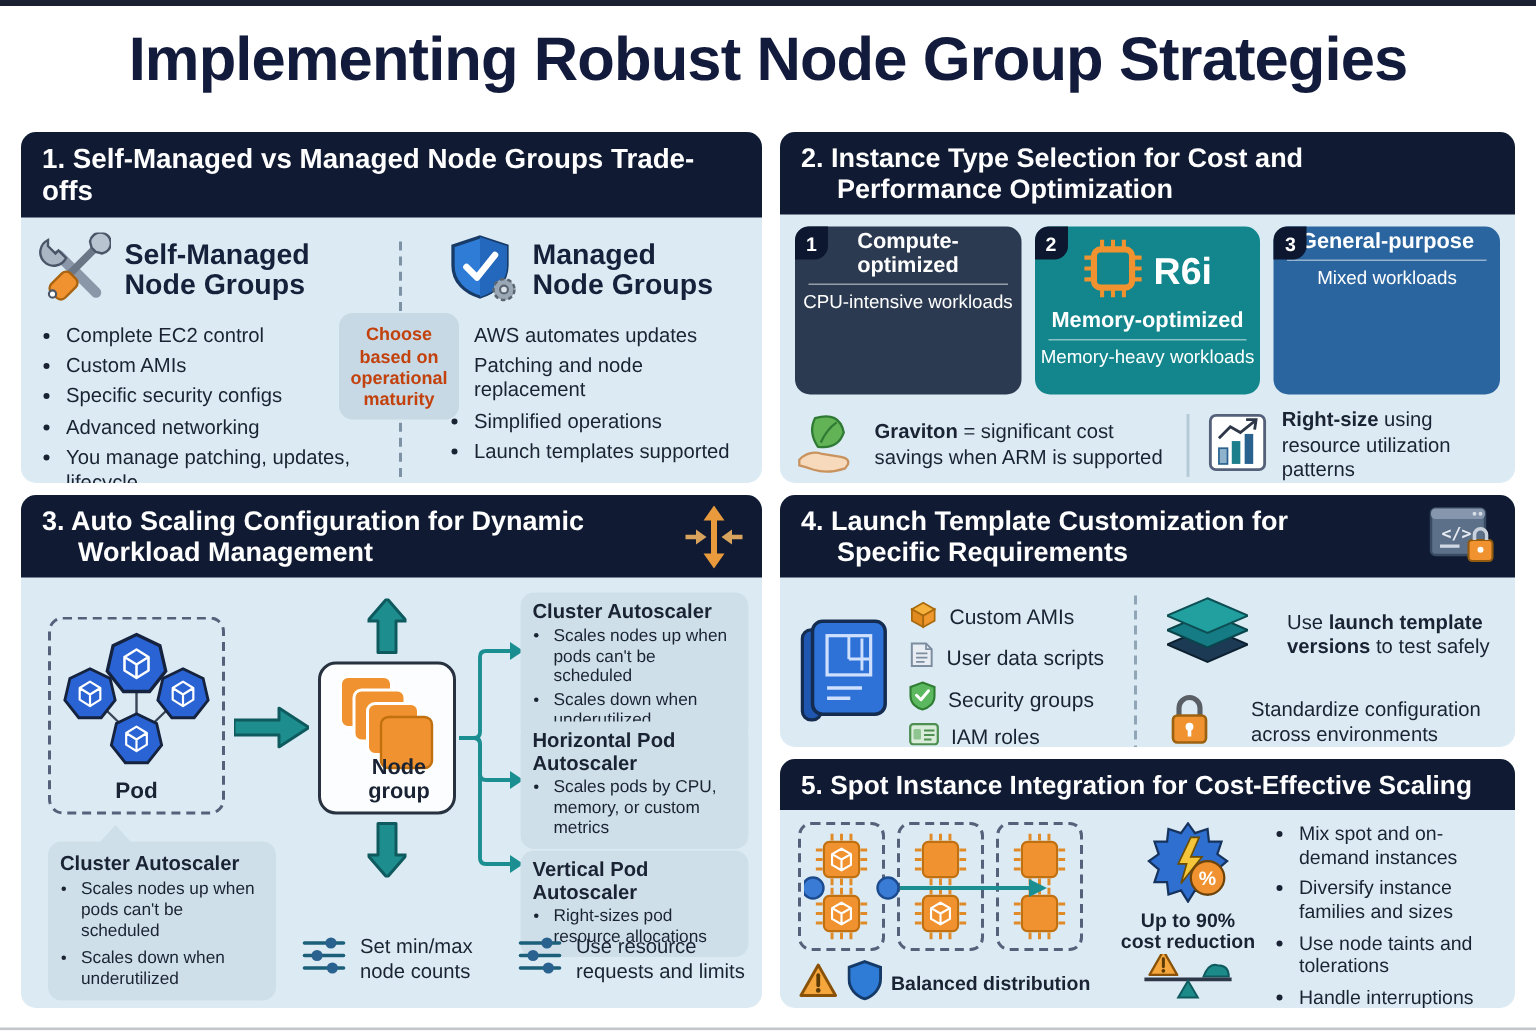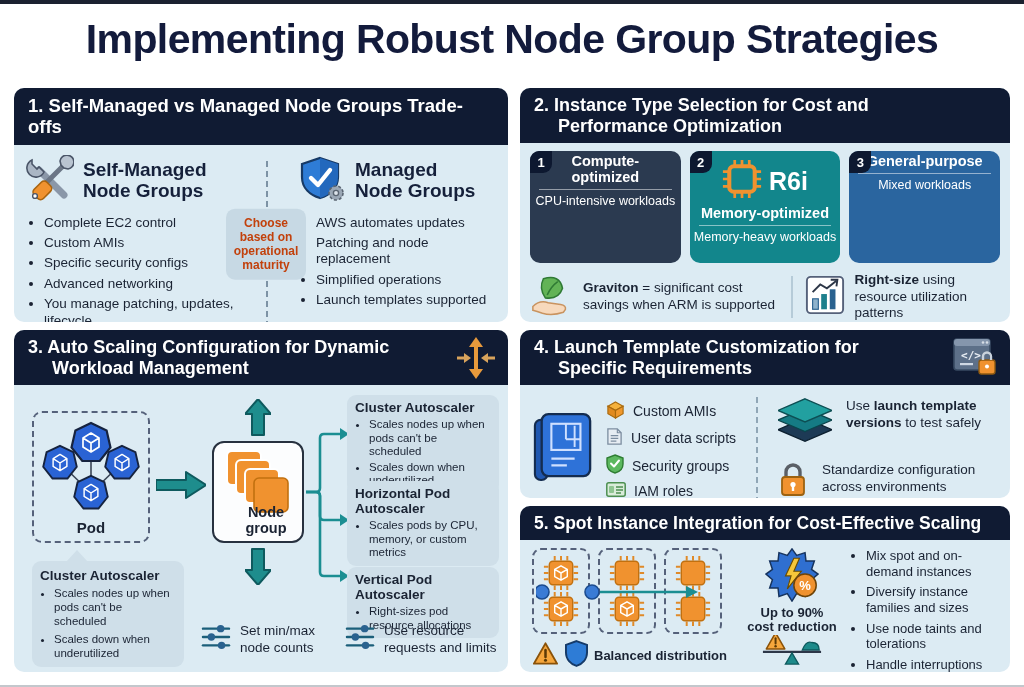--- a/index.html
+++ b/index.html
@@ -91,21 +91,21 @@
   .foot { position:absolute; display:flex; gap:8px; align-items:center; font-size:13.5px; line-height:1.2; }
   #foot1 { left:186px; top:238px; width:136px; }
   #foot2 { left:330px; top:238px; width:160px; }
 
   
   .p4-body { display:flex; align-items:center; padding:10px 12px; gap:12px; }
   .p4-list { list-style:none; }
   .p4-list li { display:flex; align-items:center; gap:8px; font-size:14px; margin:5px 0; }
   .p4-div { border-left:2px dashed #90a6b6; align-self:stretch; margin:2px 8px; }
   .p4-right { flex:1; display:flex; flex-direction:column; gap:13px; }
-  .p4-note { display:flex; gap:14px; font-size:13.5px; line-height:1.25; }
+  .p4-note { display:flex; align-items:center; gap:26px; font-size:13.5px; line-height:1.25; }
 
   
   .p5-body { display:flex; padding:8px 10px 4px 12px; gap:8px; }
   .p5-left { width:202px; position:relative; }
   .spotboxes { display:flex; gap:8px; }
   .spotbox { width:58px; height:86px; border:2px dashed #55617a; border-radius:9px;
              display:flex; flex-direction:column; align-items:center; justify-content:space-between; padding:5px 0; }
   .spot-arrow { position:absolute; left:4px; top:0; pointer-events:none; }
   .p5-balanced { display:flex; align-items:center; gap:6px; margin-top:6px; font-weight:700; font-size:13px; }
   .p5-mid { width:100px; text-align:center; }

